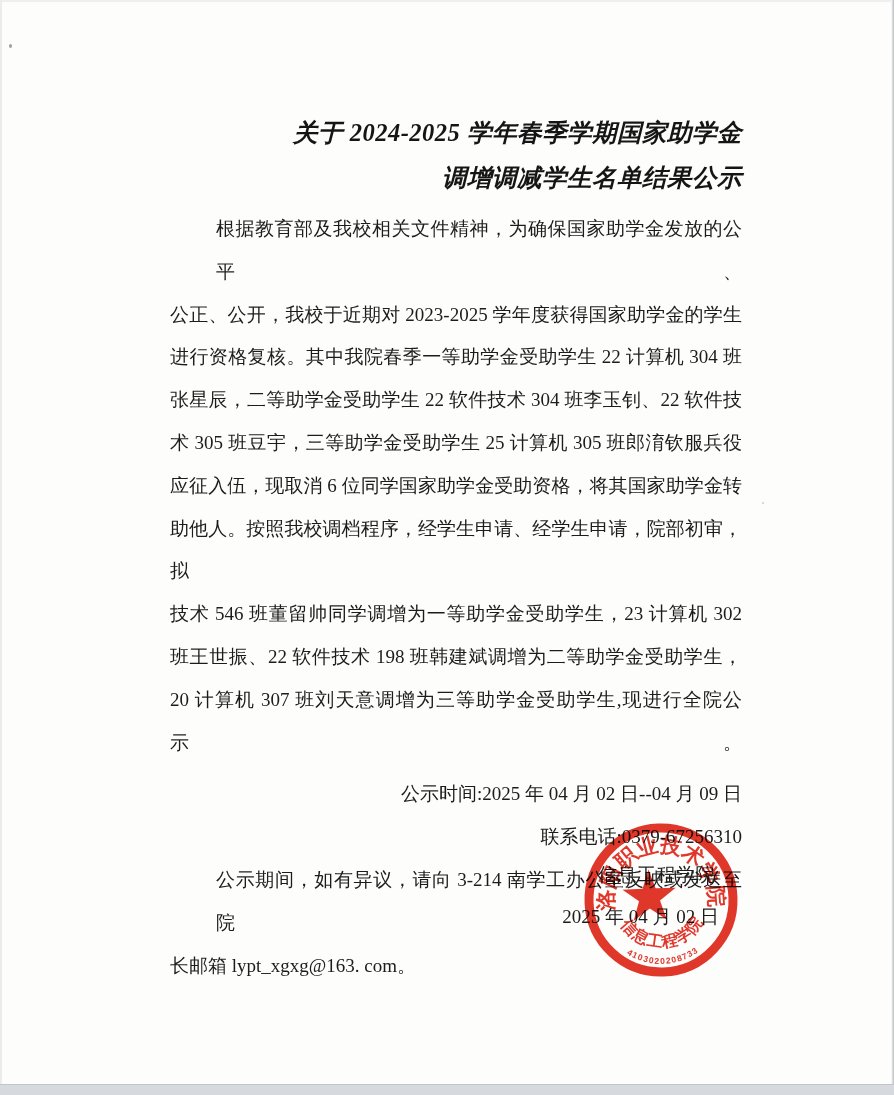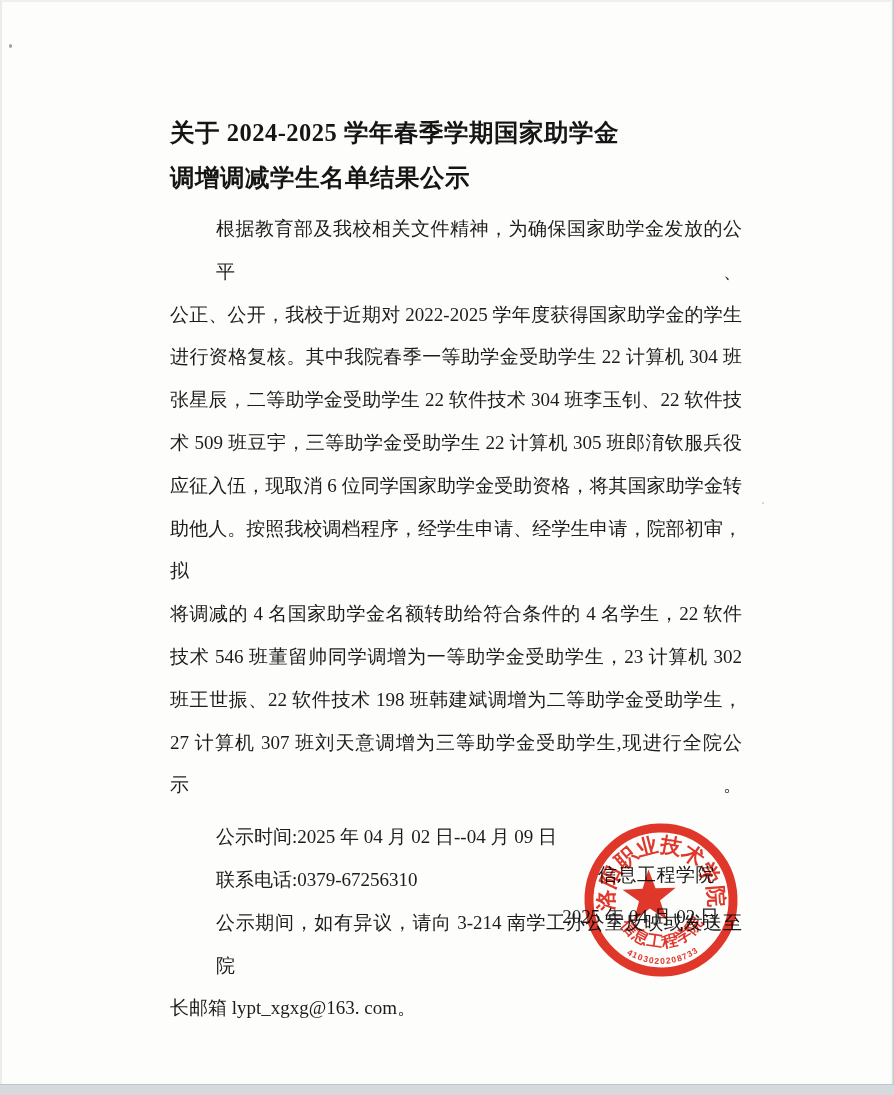--- a/index.html
+++ b/index.html
@@ -18,29 +18,29 @@
   .right-edge{
     position:absolute;top:0;right:0;width:3px;height:100%;
     background:linear-gradient(to right,#ffffff,#b9bcbe);
   }
   .bottom-strip{
     position:absolute;left:0;right:0;bottom:0;height:10px;
     background:#d6d9dd;border-top:1px solid #c2c5c8;
   }
   .doc-title{
     position:absolute;left:168px;width:572px;top:108px;
-    text-align:left;font-weight:bold;font-size:24.5px;
-    line-height:45px;letter-spacing:0.5px;color:#151515;
+    text-align:right;font-weight:bold;font-size:24.5px;
+    line-height:45px;letter-spacing:0.5px;color:#151515;font-style:italic;
   }
   .body-lines{
     position:absolute;left:168px;top:206px;width:572px;
     font-size:19px;line-height:42.8px;color:#1c1c1c;
   }
   .line{white-space:nowrap;}
-  .line.indent{padding-left:46px;}
+  .line.indent{padding-left:46px;text-align:right;}
   .line.full{white-space:normal;text-align:justify;text-align-last:justify;}
   .line.gap{margin-top:9px;}
   .sig-org{
     position:absolute;top:860px;right:176px;
     font-size:19px;color:#1c1c1c;letter-spacing:0.5px;
   }
   .sig-date{
     position:absolute;top:902px;right:172px;
     font-size:19px;color:#1c1c1c;
   }
@@ -62,30 +62,29 @@
 
 <div class="scan-page">
 
   <div class="doc-title">
     <div>关于 2024-2025 学年春季学期国家助学金</div>
     <div>调增调减学生名单结果公示</div>
   </div>
 
   <div class="body-lines">
       <div class="line indent full">根据教育部及我校相关文件精神，为确保国家助学金发放的公平、</div>
-      <div class="line full">公正、公开，我校于近期对 2022-2025 学年度获得国家助学金的学生</div>
+      <div class="line full">公正、公开，我校于近期对 2023-2025 学年度获得国家助学金的学生</div>
       <div class="line full">进行资格复核。其中我院春季一等助学金受助学生 22 计算机 304 班</div>
       <div class="line full">张星辰，二等助学金受助学生 22 软件技术 304 班李玉钊、22 软件技</div>
-      <div class="line full">术 509 班豆宇，三等助学金受助学生 22 计算机 305 班郎淯钦服兵役</div>
+      <div class="line full">术 305 班豆宇，三等助学金受助学生 25 计算机 305 班郎淯钦服兵役</div>
       <div class="line full">应征入伍，现取消 6 位同学国家助学金受助资格，将其国家助学金转</div>
       <div class="line full">助他人。按照我校调档程序，经学生申请、经学生申请，院部初审，拟</div>
-      <div class="line full">将调减的 4 名国家助学金名额转助给符合条件的 4 名学生，22 软件</div>
       <div class="line full">技术 546 班董留帅同学调增为一等助学金受助学生，23 计算机 302</div>
       <div class="line full">班王世振、22 软件技术 198 班韩建斌调增为二等助学金受助学生，</div>
-      <div class="line full">27 计算机 307 班刘天意调增为三等助学金受助学生,现进行全院公示。</div>
+      <div class="line full">20 计算机 307 班刘天意调增为三等助学金受助学生,现进行全院公示。</div>
       <div class="line indent gap">公示时间:2025 年 04 月 02 日--04 月 09 日</div>
       <div class="line indent">联系电话:0379-67256310</div>
       <div class="line indent full">公示期间，如有异议，请向 3-214 南学工办公室反映或发送至院</div>
       <div class="line">长邮箱 lypt_xgxg@163. com。</div>
     </div>
 
   <div class="sig-org">信息工程学院</div>
   <div class="sig-date">2025 年 04 月 02 日</div>
 
   <svg class="seal" viewBox="0 0 200 200">

